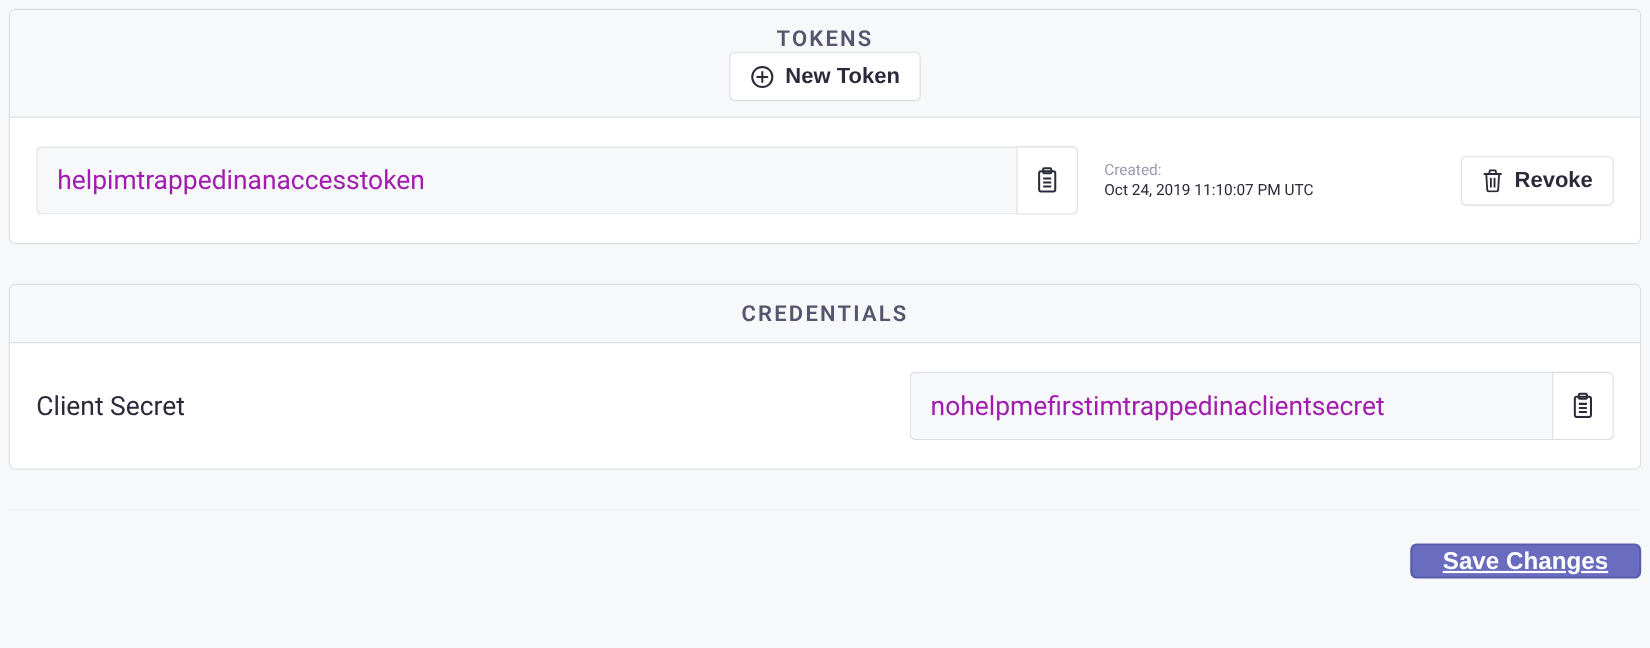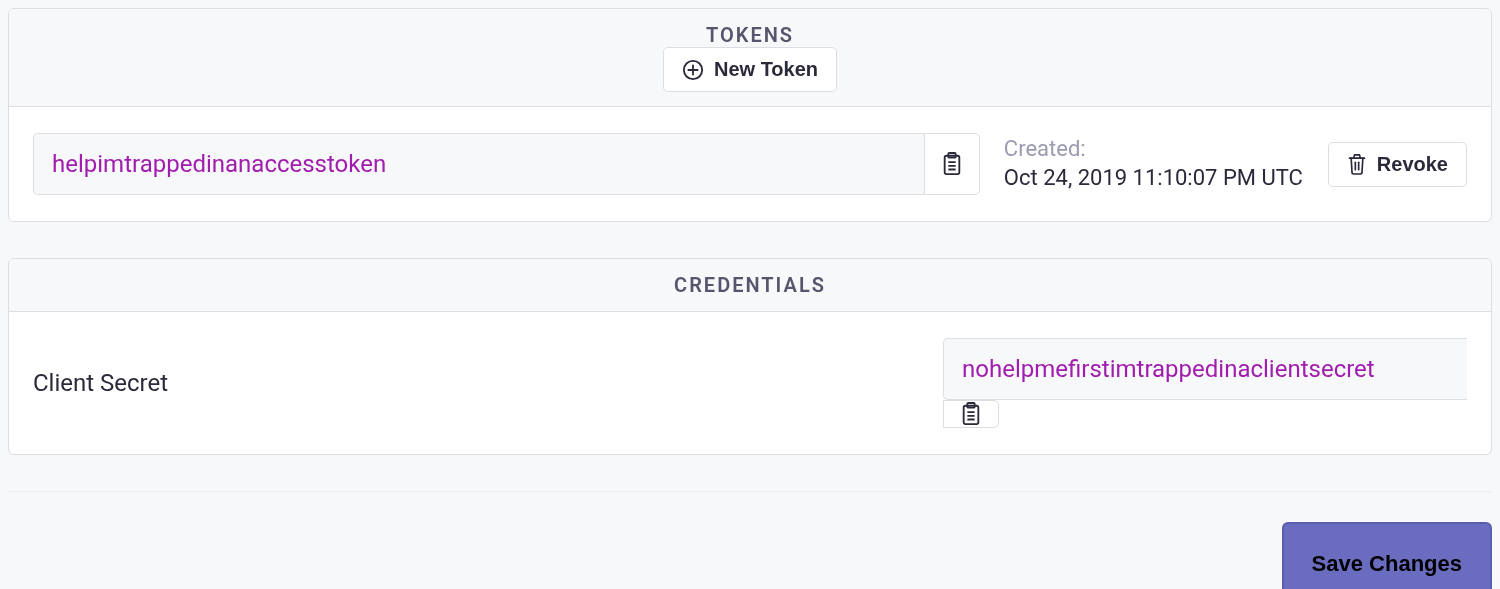--- a/index.html
+++ b/index.html
@@ -78,21 +78,21 @@
       border: 1px solid #dcdde3;
       border-radius: 0 5px 5px 0;
       width: 56px;
       display: flex;
       align-items: center;
       justify-content: center;
       cursor: pointer;
     }
     .created-block {
       flex: 0 0 300px;
-      font-size: 22px;
+      font-size: 14px;
       line-height: 1.3;
     }
     .created-label {
       color: #9a9bb0;
     }
     .created-date {
       color: #2a2a3a;
     }
     .revoke-btn-wrap { flex: 0 0 auto; }
     .credentials-row {
@@ -102,41 +102,41 @@
       gap: 41px;
     }
     .cred-label {
       font-size: 24px;
       color: #2a2a3a;
       flex: 0 0 auto;
     }
     .cred-input-group {
       display: flex;
       align-items: stretch;
-      width: 524px;
-      flex-direction: column;
+      width: 640px;
     }
     .divider {
       border: none;
       border-top: 1px solid #eceef2;
       margin-bottom: 30px;
     }
     .footer-row {
       display: flex;
       justify-content: flex-end;
     }
     .btn-primary {
       background: #6a6cbf;
       border: 2px solid #5a5cb0;
-      color: #000000;
+      color: #ffffff;
       font-size: 22px;
       font-weight: 700;
-      padding: 27px 28px;
+      padding: 1px 28px;
       border-radius: 6px;
       cursor: pointer;
+      text-decoration: underline;
     }
     svg { display: block; }
   </style>
 </head>
 <body>
 
 <div class="card">
   <div class="card-header">
     <div class="card-header-title">TOKENS</div>
     <button class="btn-white">

